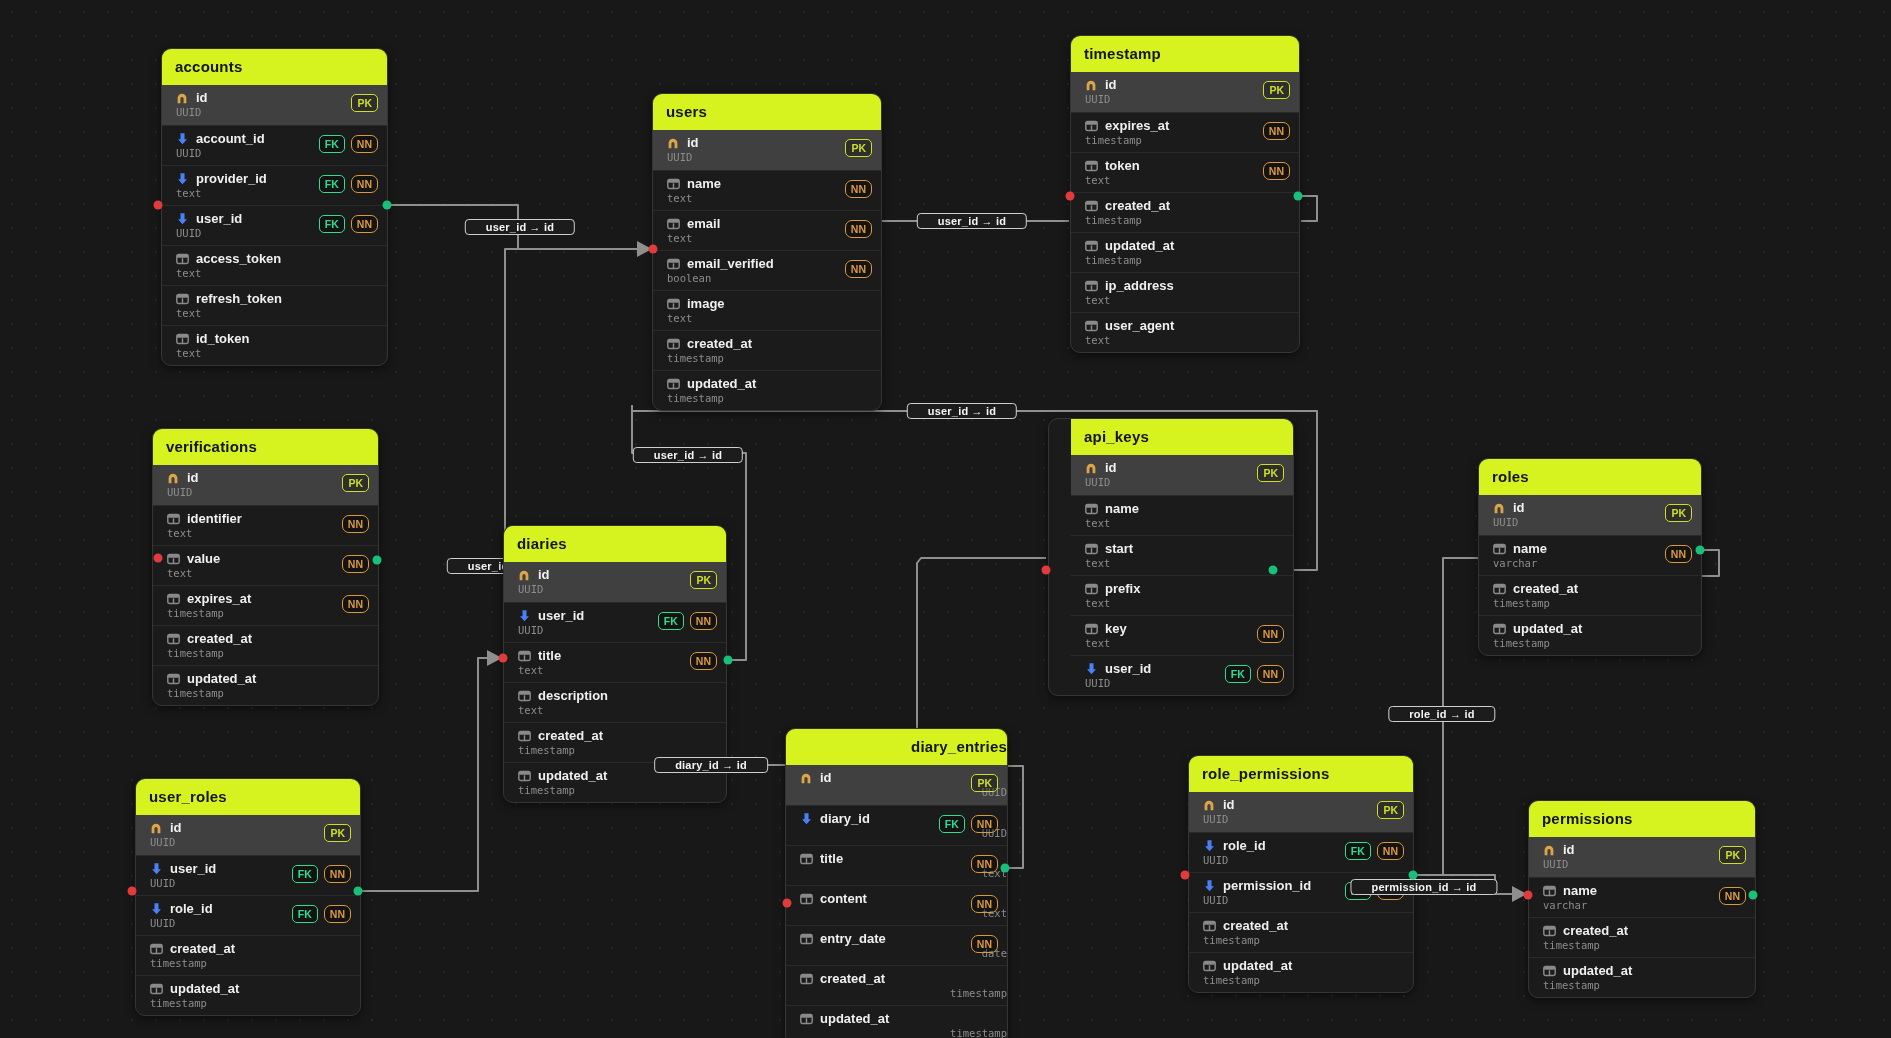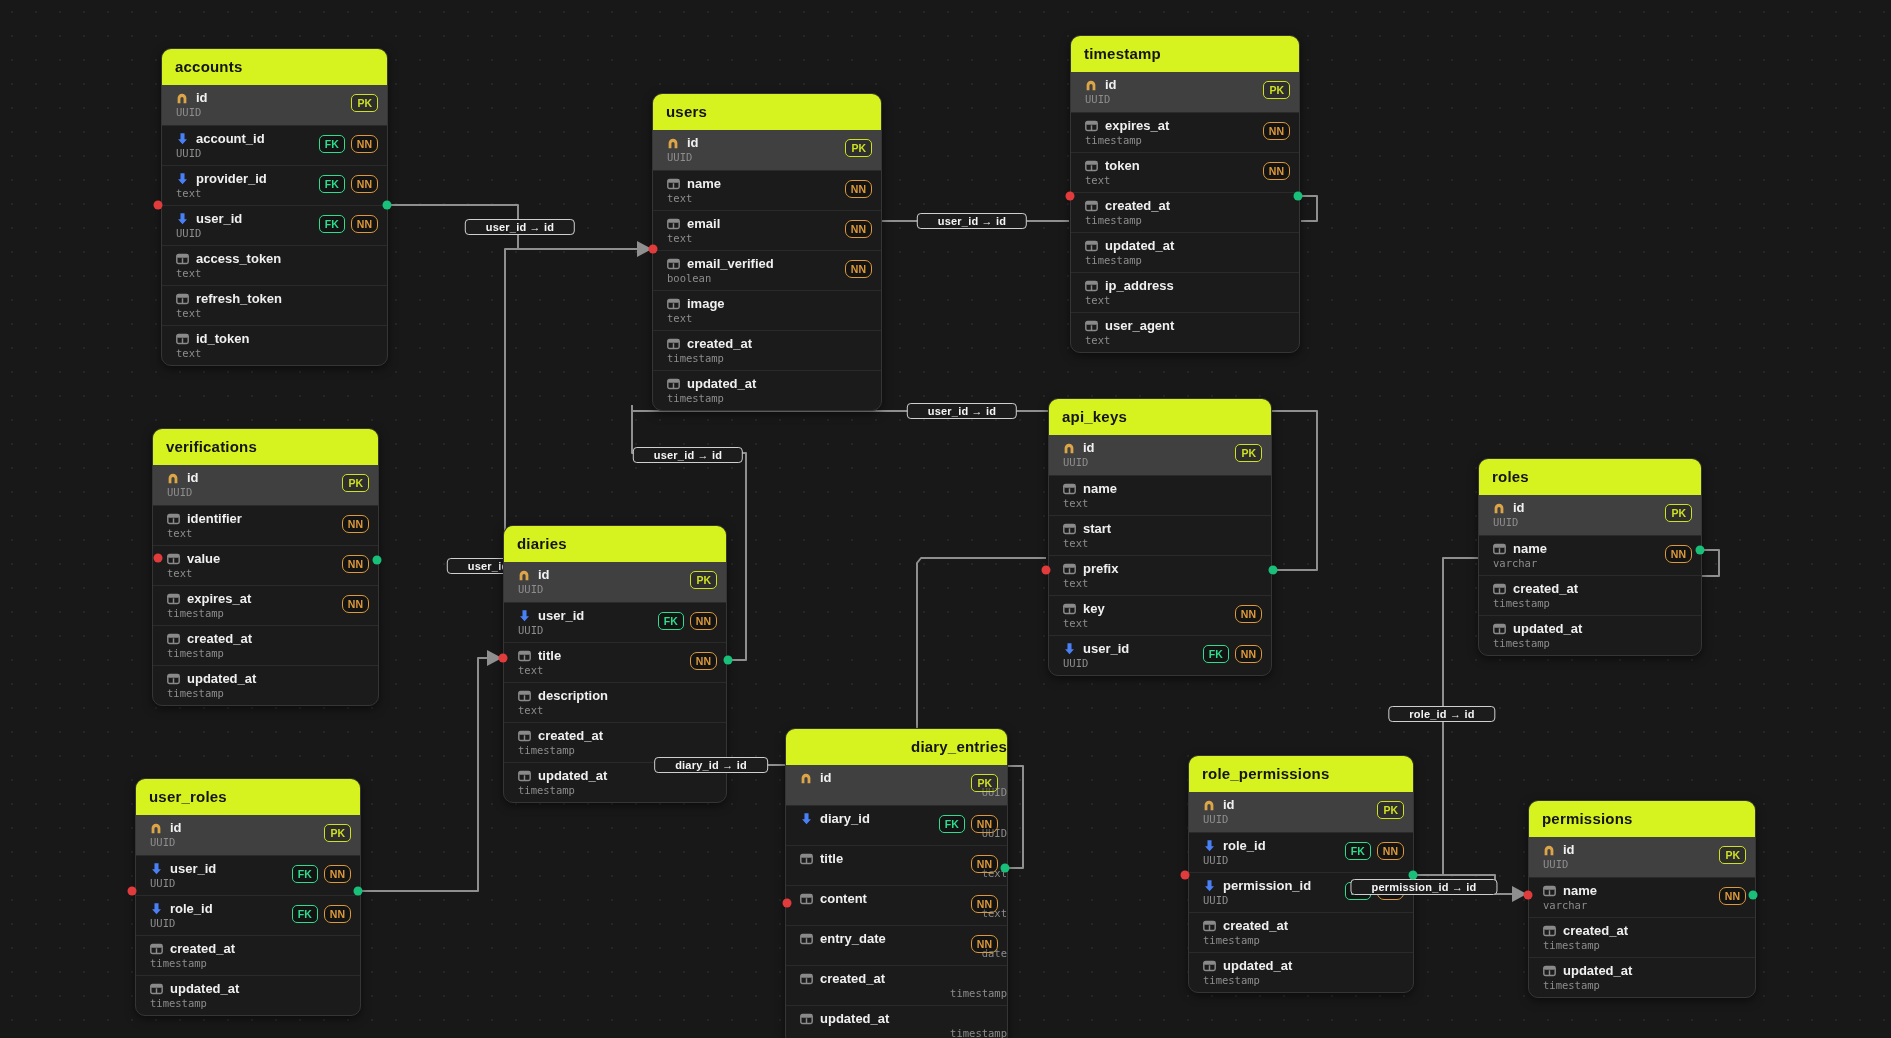--- a/index.html
+++ b/index.html
@@ -555,21 +555,21 @@
               <rect x="1" y="1.5" width="14" height="4" rx="2" fill="#8a8a8a"></rect>
               <line x1="8" y1="6" x2="8" y2="12.5" stroke="#8a8a8a" stroke-width="1.8"></line>
             </svg>
           </span>
           <span>updated_at</span>
         </div>
         <div class="field-type">timestamp</div>
         <div class="badges"></div>
       </div>
     </div>
-    <div class="table" style="left: 1048px; top: 398px; width: 222px;">
+    <div class="table" style="left: 1048px; top: 418px; width: 222px; padding-left: 22px;">
       <div class="table-header">api_keys</div>
       <div class="field-row pk-row">
         <div class="field-name">
           <span class="f-icon">
             <svg width="14" height="14" viewBox="0 0 16 16">
               <path fill="#dca548" d="M3 14 V8 a5 5 0 0 1 10 0 V14 h-3.2 V8.6 a1.8 1.8 0 0 0 -3.6 0 V14 Z"></path>
             </svg>
           </span>
           <span>id</span>
         </div>

